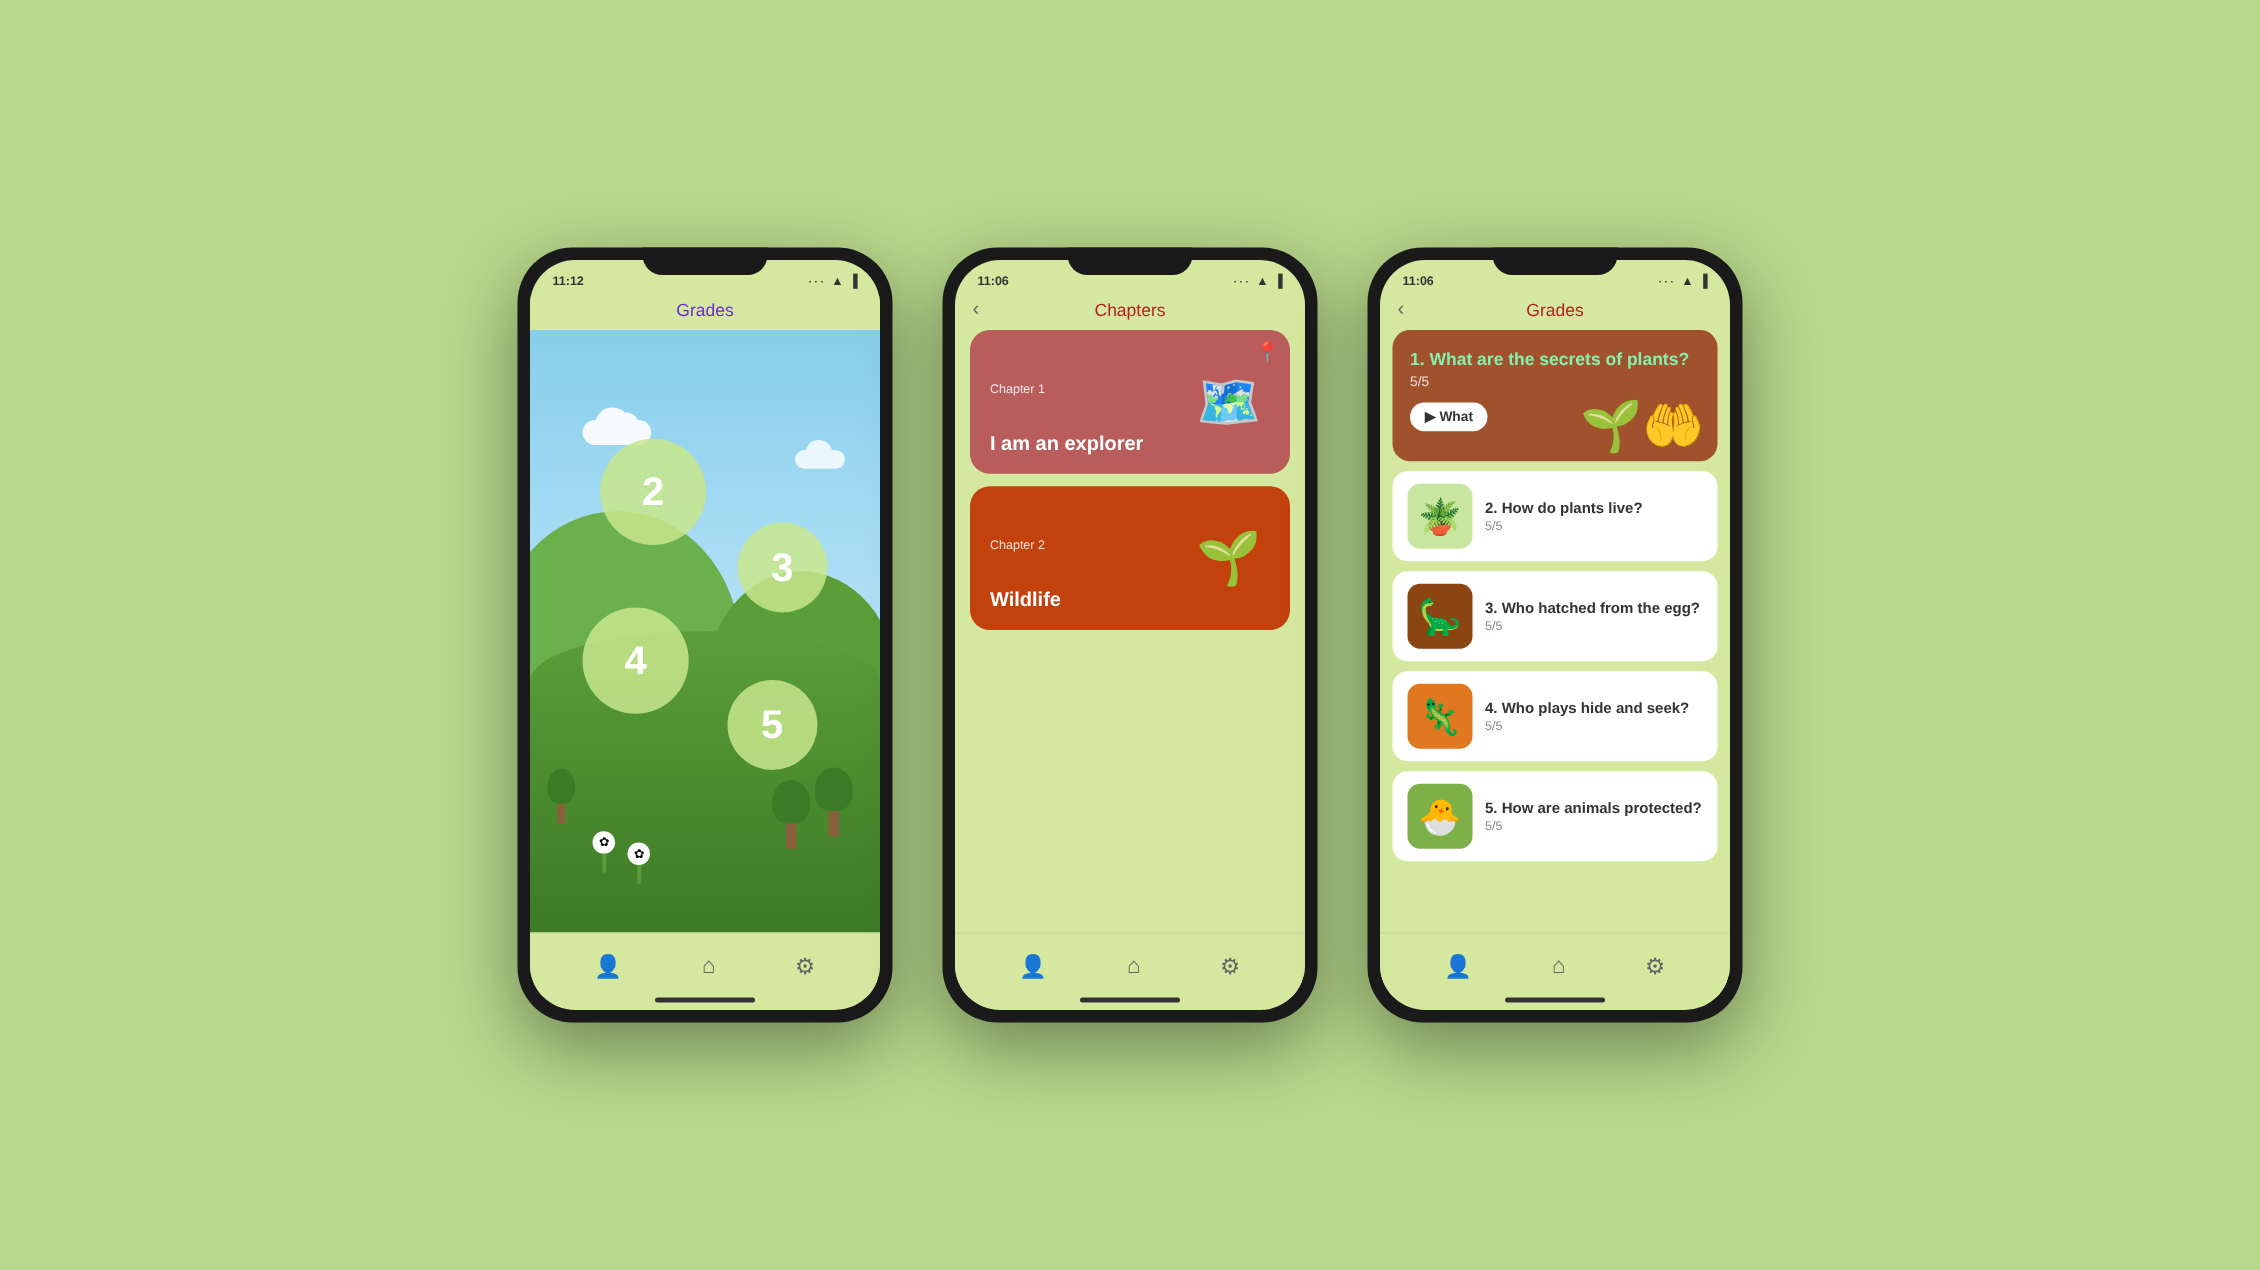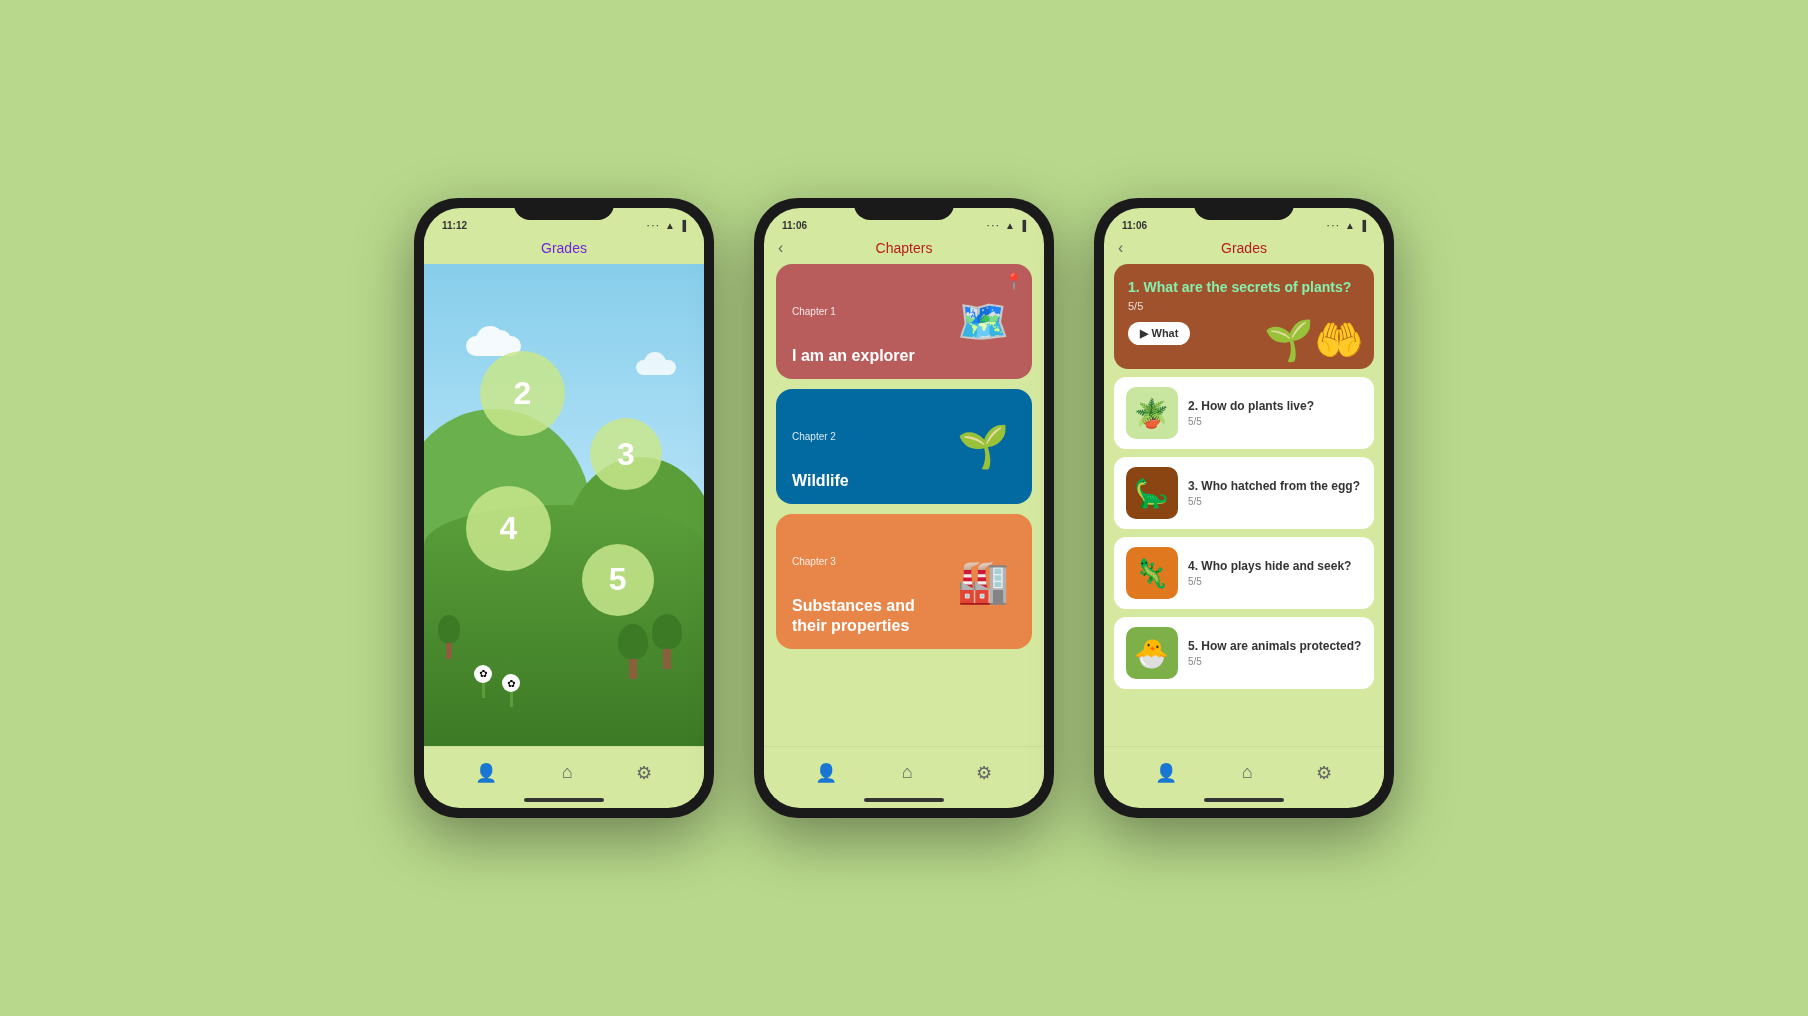--- a/index.html
+++ b/index.html
@@ -247,21 +247,21 @@
     .chapter-card-img {
       width: 65px;
       height: 65px;
       display: flex;
       align-items: center;
       justify-content: center;
       font-size: 40px;
       flex-shrink: 0;
     }
     .ch1 { background: #b85c5c; }
-    .ch2 { background: #0369a1; }
+    .ch2 { background: #c2410c; }
     .ch3 { background: #e8864a; }
     .ch4 { background: linear-gradient(135deg, #3a6fc4 0%, #2a9d8f 100%); min-height: 70px; }
 
     
     .phone3-content {
       flex: 1;
       overflow: hidden;
       padding: 0 10px;
       display: flex;
       flex-direction: column;
@@ -454,29 +454,20 @@
       <div class="chapter-card ch2">
         <div class="chapter-card-text">
           <div class="chapter-label">Chapter 2</div>
           <div class="chapter-name">Wildlife</div>
         </div>
         <div class="chapter-card-img">
           <span style="font-size:42px;">🌱</span>
         </div>
       </div>
 
-      <div class="chapter-card ch3">
-        <div class="chapter-card-text">
-          <div class="chapter-label">Chapter 3</div>
-          <div class="chapter-name">Substances and their properties</div>
-        </div>
-        <div class="chapter-card-img">
-          <span style="font-size:42px;">🏭</span>
-        </div>
-      </div>
 
     </div>
 
     <div class="bottom-bar">
       <span class="bottom-bar-icon">👤</span>
       <span class="bottom-bar-icon">⌂</span>
       <span class="bottom-bar-icon">⚙</span>
     </div>
     <div class="home-indicator"></div>
   </div>

